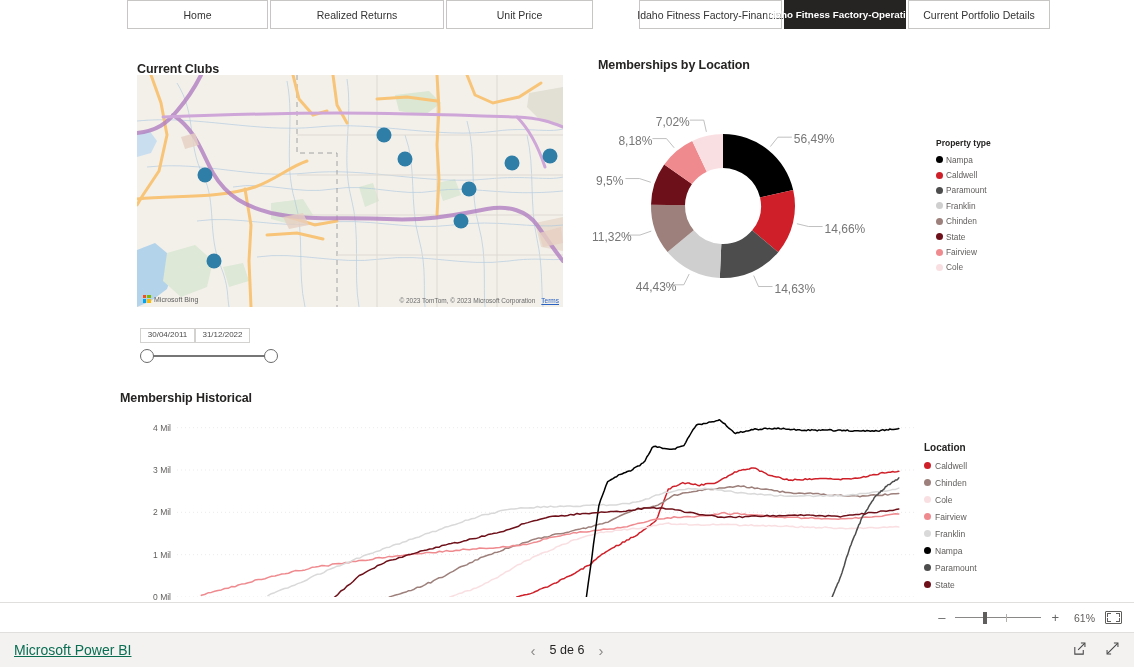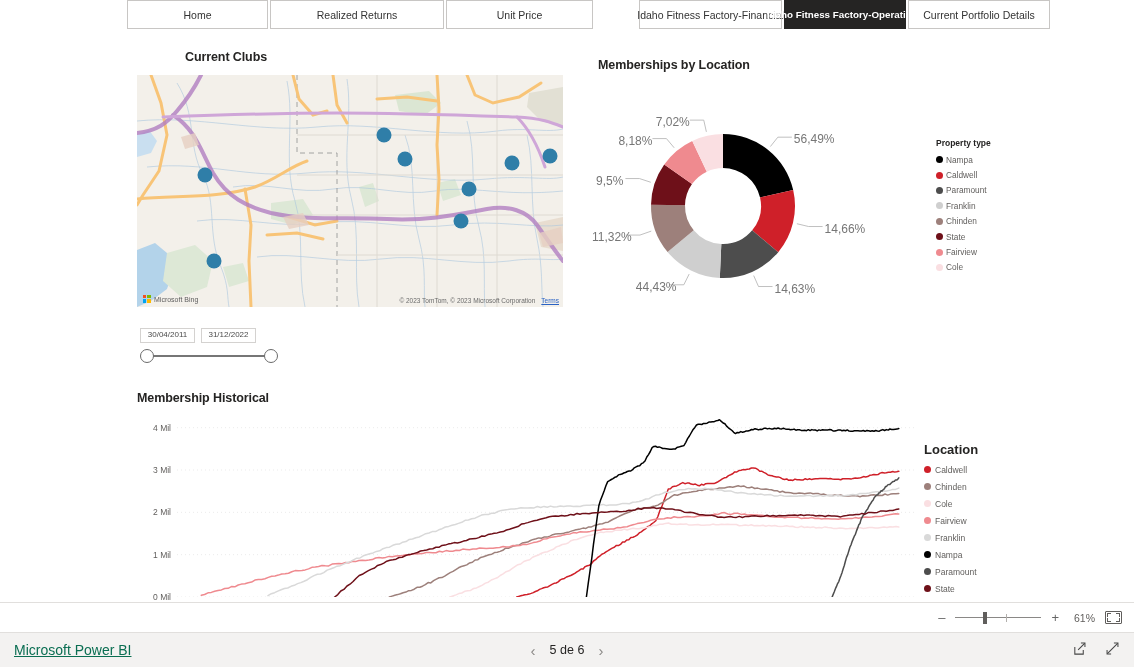--- a/index.html
+++ b/index.html
@@ -46,21 +46,21 @@
     width: 1134px; height: 572px;
     background: #ffffff;
   }
 
   .viz-title {
     font-size: 12.5px; font-weight: 700; color: #252423;
     letter-spacing: -0.1px;
   }
 
   
-  .map-wrap { position: absolute; left: 137px; top: 20px; margin-left: 48px; }
+  .map-wrap { position: absolute; left: 137px; top: 32px; }
   .map-box {
     position: absolute; left: 137px; top: 45px;
     width: 426px; height: 232px;
     background: #f2efe9;
     overflow: hidden;
     border: 0;
   }
   .map-bg { position: absolute; inset: 0; }
   .bing-logo {
     position: absolute; left: 6px; bottom: 4px;
@@ -78,21 +78,21 @@
   .mk {
     position: absolute;
     width: 15px; height: 15px; border-radius: 50%;
     background: #2f7ea8;
     transform: translate(-50%, -50%);
     cursor: pointer;
   }
 
   
   .slicer { position: absolute; left: 140px; top: 298px; width: 180px; height: 40px; }
-  .slicer-vals { display: flex; gap: 6px; }
+  .slicer-vals { display: flex; gap: 0; }
   .slicer-val {
     border: 1px solid #d4d2d0; background:#fff;
     font-size: 8px; color: #4a4a4a;
     padding: 2px 5px 3px; line-height: 1;
     min-width: 55px; text-align: center;
   }
   .slider-track {
     position: absolute; left: 7px; top: 27px;
     width: 124px; height: 2px; background: #767676;
   }
@@ -115,21 +115,21 @@
   }
   .pie-legend {
     position: absolute; left: 936px; top: 108px;
     font-size: 8.3px; color: #605e5c;
   }
   .pie-legend .lg-title { font-weight: 700; color: #252423; margin-bottom: 4px; font-size:8.5px;}
   .lg-row { display: flex; align-items: center; gap: 3px; height: 15.4px; }
   .lg-dot { width: 7px; height: 7px; border-radius: 50%; flex: 0 0 auto; }
 
   
-  .line-wrap { position: absolute; left: 137px; top: 361px; }
+  .line-wrap { position: absolute; left: 120px; top: 361px; }
   .line-area { position: absolute; left: 137px; top: 385px; width: 790px; height: 200px; }
   .y-lab {
     position: absolute; right: 0; font-size: 8.5px; color: #605e5c;
     transform: translateY(-50%); white-space: nowrap;
   }
   .y-axis-col { position: absolute; left: 0; top: 0; width: 34px; height: 182px; }
   .plot {
     position: absolute; left: 40px; top: 0;
     width: 740px; height: 182px;
   }
@@ -138,21 +138,21 @@
     transform: translateX(-50%); white-space: nowrap;
   }
   .axis-title {
     position: absolute; top: 199px; left: 40px; width: 740px;
     text-align: center; font-size: 8px; color: #605e5c;
   }
   .line-legend {
     position: absolute; left: 924px; top: 412px;
     font-size: 8.5px; color: #605e5c;
   }
-  .line-legend .lg-title { font-weight: 700; color: #252423; margin-bottom: 4px; font-size: 13px; }
+  .line-legend .lg-title { font-weight: 700; color: #252423; margin-bottom: 4px; font-size: 10px; }
   .line-legend .lg-row { height: 17px; gap: 4px; }
 
   
   .statusbar {
     position: absolute; left: 0; top: 602px;
     width: 1134px; height: 30px;
     background: #ffffff; border-top: 1px solid #e1dfdd;
     display: flex; align-items: center; justify-content: flex-end;
     padding-right: 12px; gap: 10px;
   }

